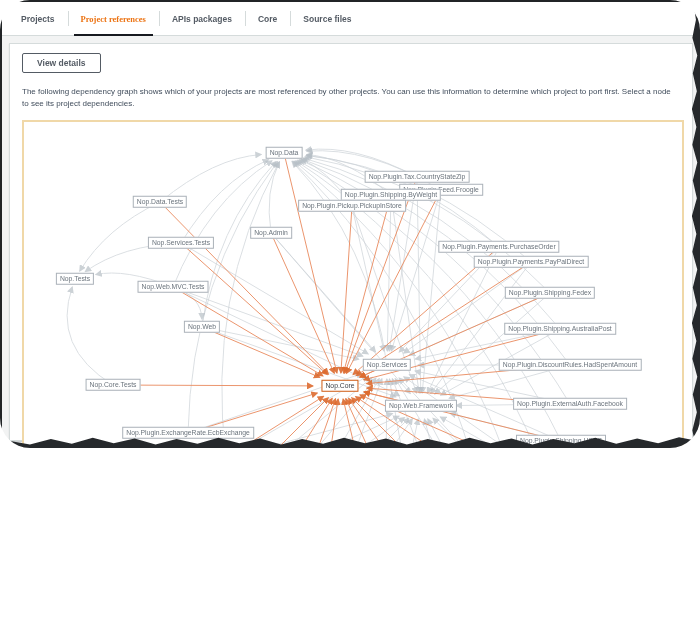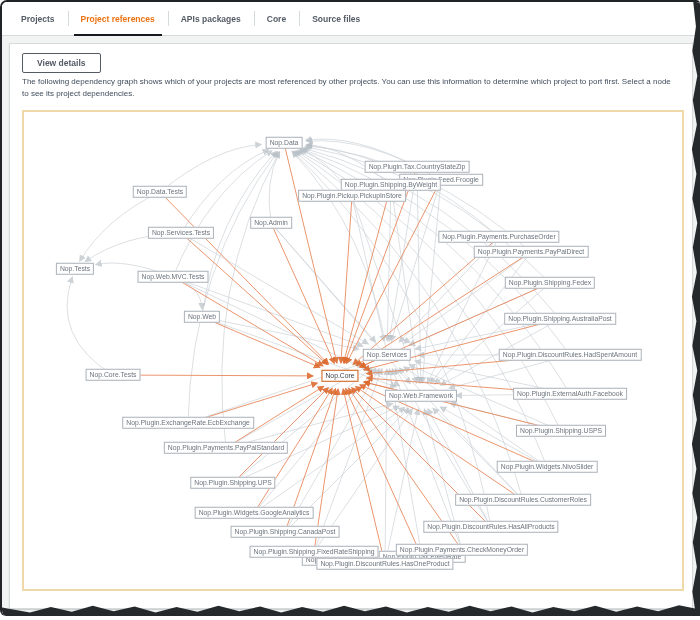--- a/index.html
+++ b/index.html
@@ -1,42 +1,42 @@
 <!DOCTYPE html>
 <html><head>
 <meta charset="utf-8">
 <style>
   html,body{margin:0;padding:0;background:#fff;font-family:"Liberation Sans",sans-serif;}
-  .screen{position:relative;width:700px;height:616px;box-sizing:border-box;overflow:hidden;}
+  .screen{position:relative;width:700px;height:448px;box-sizing:border-box;overflow:hidden;border-radius:30px;}
   .frame{position:absolute;inset:0;border:2px solid #212426;border-right:none;border-bottom:none;
          border-radius:7px 4px 0 6px;box-sizing:border-box;overflow:hidden;background:#fff;}
   .torn-right{position:absolute;top:0;right:0;width:9px;height:100%;background:#26292c;z-index:50;
     clip-path:polygon(100% 0,100% 100%,55% 100%,15% 96%,65% 92%,20% 88%,70% 84%,15% 80%,60% 76%,10% 72%,65% 68%,20% 64%,70% 60%,15% 56%,60% 52%,10% 48%,65% 44%,20% 40%,70% 36%,15% 32%,60% 28%,10% 24%,65% 20%,20% 16%,70% 12%,15% 8%,55% 4%,25% 0%);}
   .torn-bottom{position:absolute;left:0;bottom:0;width:100%;height:12px;background:#26292c;z-index:50;
     clip-path:polygon(0 100%,100% 100%,100% 45%,97% 10%,94% 60%,91% 20%,88% 65%,85% 15%,82% 60%,79% 25%,76% 70%,73% 20%,70% 60%,67% 15%,64% 65%,61% 25%,58% 70%,55% 20%,52% 60%,49% 15%,46% 65%,43% 25%,40% 70%,37% 20%,34% 60%,31% 15%,28% 65%,25% 25%,22% 70%,19% 20%,16% 60%,13% 15%,10% 65%,7% 25%,4% 70%,0 30%);}
 
   
   .tabbar{display:flex;align-items:stretch;height:33px;background:#fff;border-bottom:1px solid #d5dbdb;
           padding-left:6px;position:relative;z-index:2;}
   .tab{display:flex;align-items:center;padding:0 13px;font-size:8.5px;font-weight:bold;color:#545b64;
        position:relative;cursor:pointer;white-space:nowrap;}
   .tab + .tab::before{content:'';position:absolute;left:0;top:9px;bottom:9px;width:1px;background:#d5dbdb;}
-  .tab.active{color:#ec7211;}
+  .tab.active{color:#ec7211;font-family:Liberation Serif, serif;}
   .tab.active::after{content:'';position:absolute;left:6px;right:6px;bottom:-1px;height:2px;background:#16191f;}
 
   
   .main{background:#f2f3f3;padding:7px;height:calc(100% - 34px);box-sizing:border-box;}
   .card{background:#fff;border:1px solid #d5dbdb;box-shadow:0 1px 1px 0 rgba(0,28,36,.15);
         padding:9px 12px 12px 12px;height:100%;box-sizing:border-box;}
   .hdr-row{display:flex;justify-content:space-between;align-items:flex-start;}
   .title{font-size:12.5px;font-weight:bold;color:#16191f;}
   .info-link{font-size:8px;font-weight:bold;color:#0073bb;margin-left:7px;vertical-align:2px;cursor:pointer;}
   .btn{background:#fff;border:1px solid #545b64;border-radius:2px;color:#545b64;font-weight:bold;
        font-size:8.5px;padding:4px 14px;cursor:pointer;margin-right:13px;font-family:"Liberation Sans",sans-serif;}
-  .desc{font-size:8px;color:#414d5c;line-height:1.55;margin-top:3px;max-width:655px;}
+  .desc{font-size:8px;color:#414d5c;line-height:1.55;margin-top:13px;max-width:655px;}
 
   
   .panel{margin-top:9px;border:2px solid #f0d8a8;width:658px;height:477px;position:relative;
          box-sizing:content-box;background:#fff;}
   #graph-svg{position:absolute;left:0;top:0;}
   .edge-gray{fill:none;stroke:#ccd2d7;stroke-width:1;opacity:.7;}
   .edge-orange{fill:none;stroke:#e98a5e;stroke-width:1;opacity:.9;}
   .gnode{position:absolute;transform:translate(-50%,-50%);font-size:6.8px;color:#6a737c;background:#fff;
          border:1px solid #aab1b8;padding:1px 3px;white-space:nowrap;z-index:2;cursor:pointer;line-height:1.25;}
   .gnode-hub{z-index:3;}

